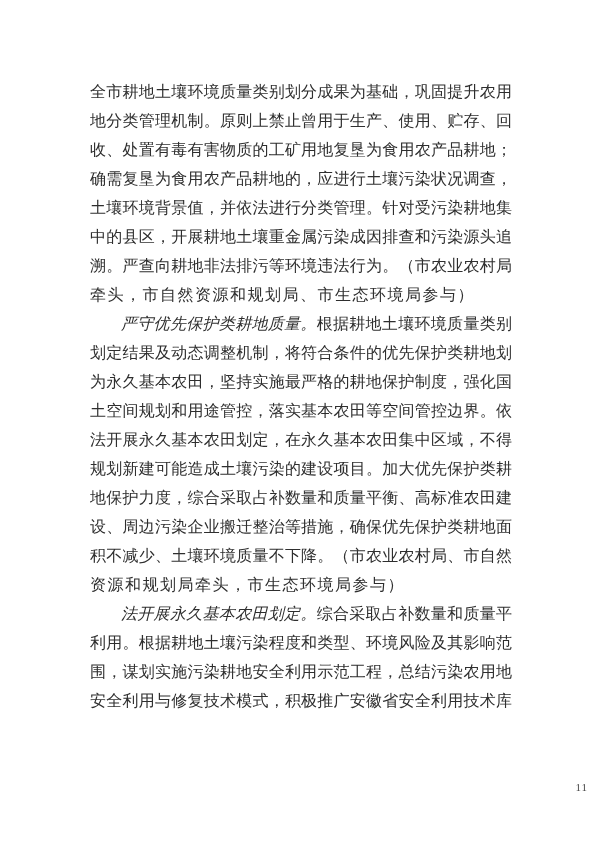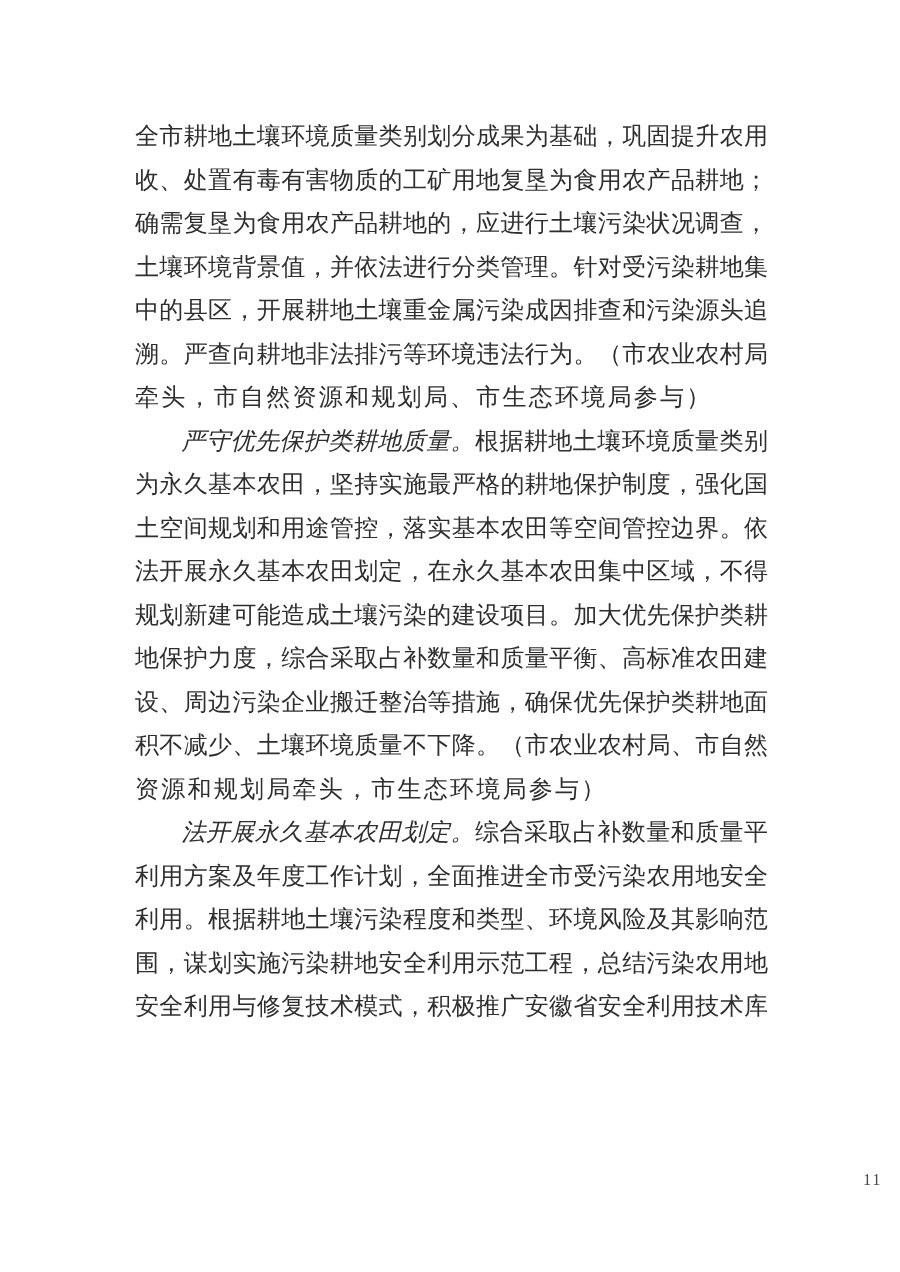--- a/index.html
+++ b/index.html
@@ -52,35 +52,36 @@
     color: #4a4a4a;
     letter-spacing: 1px;
   }
 </style>
 </head>
 <body>
 
 <div class="page">
   <div class="text-block" id="text-block">
       <div class="line"><span>全市耕地土壤环境质量类别划分成果为基础，巩固提升农用</span></div>
+      <div class="line"><span>地分类管理机制。原则上禁止曾用于生产、使用、贮存、回</span></div>
       <div class="line"><span>收、处置有毒有害物质的工矿用地复垦为食用农产品耕地；</span></div>
       <div class="line"><span>确需复垦为食用农产品耕地的，应进行土壤污染状况调查，</span></div>
       <div class="line"><span>土壤环境背景值，并依法进行分类管理。针对受污染耕地集</span></div>
       <div class="line"><span>中的县区，开展耕地土壤重金属污染成因排查和污染源头追</span></div>
       <div class="line"><span>溯。严查向耕地非法排污等环境违法行为。（市农业农村局</span></div>
       <div class="line left"><span>牵头，市自然资源和规划局、市生态环境局参与）</span></div>
       <div class="line indent"><span class="seg-kai">严守优先保护类耕地质量。</span><span>根据耕地土壤环境质量类别</span></div>
+      <div class="line"><span>划定结果及动态调整机制，将符合条件的优先保护类耕地划</span></div>
       <div class="line"><span>为永久基本农田，坚持实施最严格的耕地保护制度，强化国</span></div>
       <div class="line"><span>土空间规划和用途管控，落实基本农田等空间管控边界。依</span></div>
       <div class="line"><span>法开展永久基本农田划定，在永久基本农田集中区域，不得</span></div>
       <div class="line"><span>规划新建可能造成土壤污染的建设项目。加大优先保护类耕</span></div>
       <div class="line"><span>地保护力度，综合采取占补数量和质量平衡、高标准农田建</span></div>
       <div class="line"><span>设、周边污染企业搬迁整治等措施，确保优先保护类耕地面</span></div>
       <div class="line"><span>积不减少、土壤环境质量不下降。（市农业农村局、市自然</span></div>
       <div class="line left"><span>资源和规划局牵头，市生态环境局参与）</span></div>
       <div class="line indent"><span class="seg-kai">法开展永久基本农田划定。</span><span>综合采取占补数量和质量平衡</span></div>
-      <div class="line"><span>利用方案及年度工作计划，全面推进全市受污染农用地安全</span></div>
       <div class="line"><span>利用。根据耕地土壤污染程度和类型、环境风险及其影响范</span></div>
       <div class="line"><span>围，谋划实施污染耕地安全利用示范工程，总结污染农用地</span></div>
       <div class="line"><span>安全利用与修复技术模式，积极推广安徽省安全利用技术库</span></div>
     </div>
   <div class="page-num">11</div>
 </div>
 
 </body></html>

